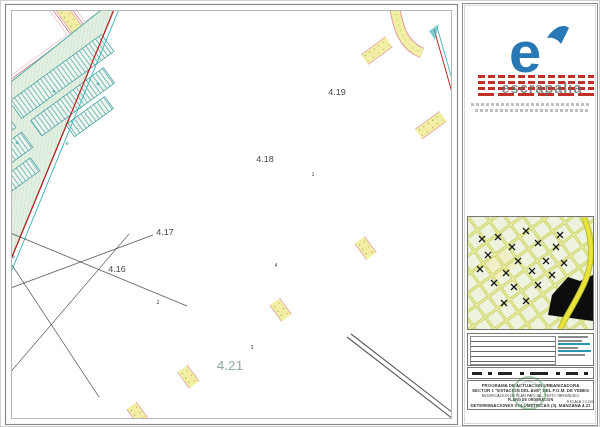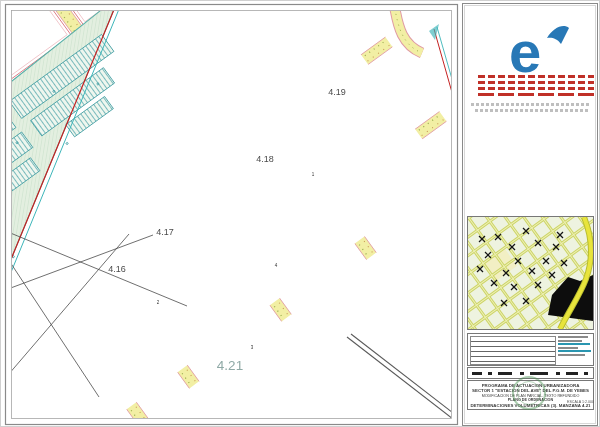--- a/index.html
+++ b/index.html
@@ -331,20 +331,21 @@
         <text x="8" y="52" font-size="58" font-weight="bold" fill="#2878b6" font-family="DejaVu Sans, sans-serif">e</text>
         <path d="M46,18 C52,8 62,3 68,8 L60,24 C56,18 50,17 46,18 Z" fill="#2878b6"></path>
       </svg>
     </div>
     <div class="red-rows">
       <div class="red-row"></div>
       <div class="red-row"></div>
       <div class="red-row"></div>
       <div class="red-row long"></div>
     </div>
+    <div class="wordmark">escrapalia</div>
     <div class="fineprint" style="top:99px;"></div>
     <div class="fineprint" style="top:105px;left:12px;width:114px;"></div>
 
     <div class="inset-box">
       <svg id="insetSvg" width="125" height="112" viewBox="0 0 125 112">
           <rect x="0" y="0" width="125" height="112" fill="#eef3e0"></rect>
           <g transform="rotate(-36 63 56)">
             <rect x="-90" y="-40" width="26" height="22" fill="#f6dcc8"></rect>
             <rect x="-30" y="-10" width="26" height="22" fill="#f8e8d0"></rect>
             <rect x="30" y="20" width="26" height="22" fill="#f2efc4"></rect>

